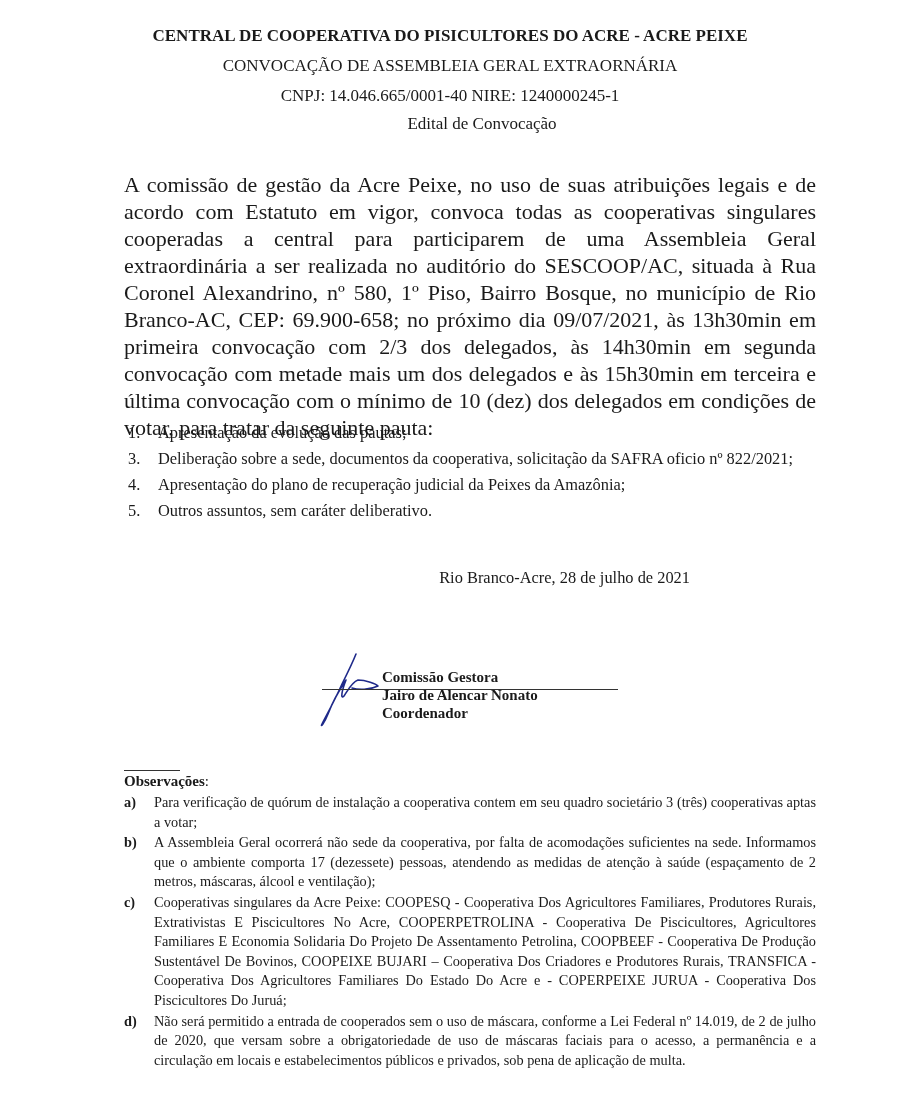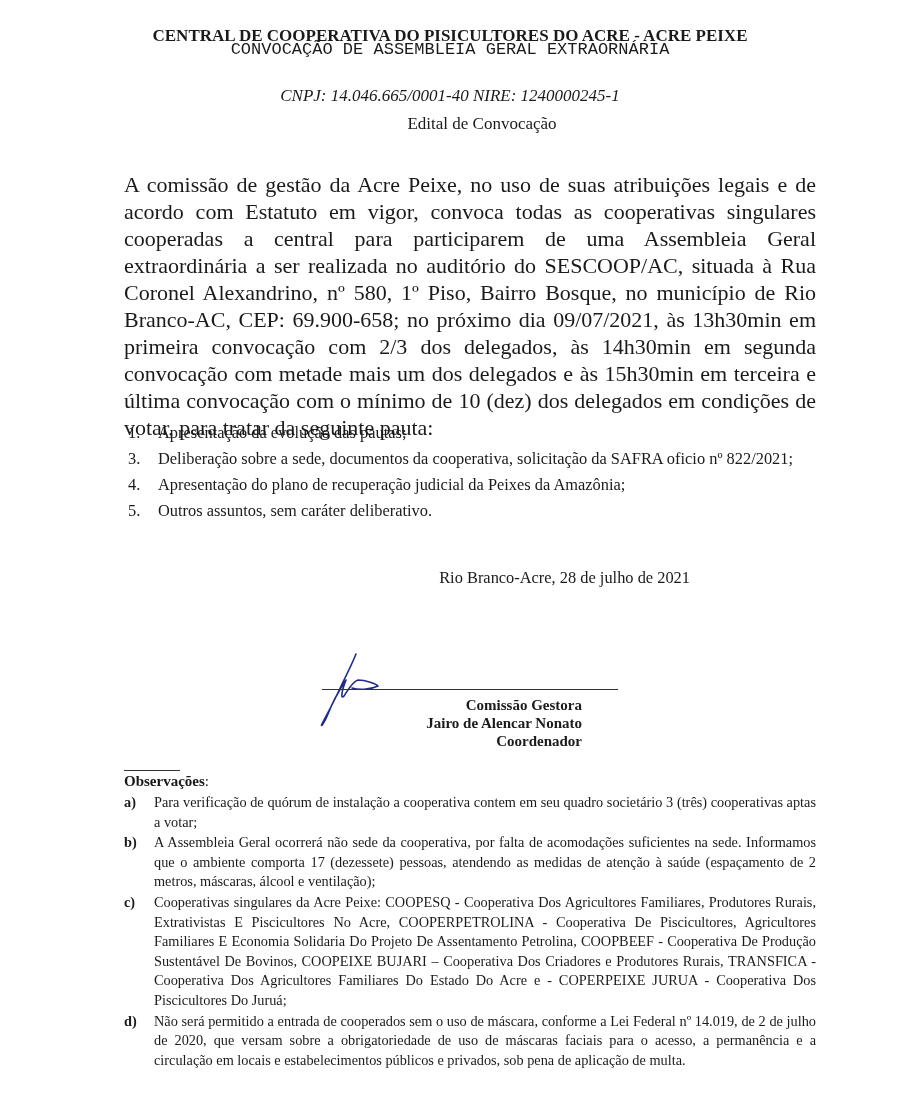--- a/index.html
+++ b/index.html
@@ -5,38 +5,38 @@
   html, body { margin: 0; padding: 0; background: #ffffff; }
   body {
     width: 900px; height: 1100px; position: relative; overflow: hidden;
     font-family: "Liberation Serif", "DejaVu Serif", serif;
     color: #1a1a1a;
   }
   .page { position: absolute; left: 0; top: 0; width: 776px; height: 1100px; }
   .hdr { position: absolute; left: 0; width: 900px; text-align: center; font-size: 17px; }
   .hdr.bold { font-weight: bold; }
   #h1 { top: 26px; }
-  #h2 { top: 40px; font-family: Liberation Mono, monospace; }
-  #h3 { top: 86px; font-style: italic; }
+  #h2 { top: 56px; }
+  #h3 { top: 86px; }
   #h4 { top: 114px; margin-left: 32px; }
 
   .body-text {
     position: absolute; left: 124px; top: 171px; width: 692px;
     font-size: 22px; line-height: 27px; text-align: justify;
     text-align-last: left;
   }
   .agenda { position: absolute; left: 124px; top: 416px; width: 700px; margin: 4px; padding: 0; list-style: none; }
   .agenda li { font-size: 16.4px; height: 26px; line-height: 26px; white-space: nowrap; }
   .agenda .num { display: inline-block; width: 30px; }
 
   .date { position: absolute; right: 86px; top: 568px; font-size: 16.4px; font-family: Liberation Serif, serif; }
 
   .sig-line { position: absolute; left: 322px; top: 689px; width: 296px; height: 0; border-top: 1px solid #333; }
   .signature { position: absolute; left: 312px; top: 650px; width: 80px; height: 80px; }
-  .sig-block { position: absolute; left: 382px; top: 696px; width: 200px; text-align: right; font-weight: bold; font-size: 15px; line-height: 18px; }
+  .sig-block { position: absolute; left: 382px; top: 668px; width: 200px; text-align: left; font-weight: bold; font-size: 15px; line-height: 18px; }
 
   .obs-rule { position: absolute; left: 124px; top: 770px; width: 56px; border-top: 1px solid #333; }
   .obs-title { position: absolute; left: 124px; top: 773px; font-size: 15px; font-weight: bold; }
   .obs-title .colon { font-weight: normal; }
   .obs-list { position: absolute; left: 124px; top: 793px; width: 692px; margin: 0; padding: 0; list-style: none; }
   .obs-list li { position: relative; padding-left: 30px; font-size: 14.3px; line-height: 19.6px; text-align: justify; margin-bottom: 1px; }
   .obs-list .lbl { position: absolute; left: 0; top: 0; font-weight: bold; }
 </style>
 </head>
 <body>

